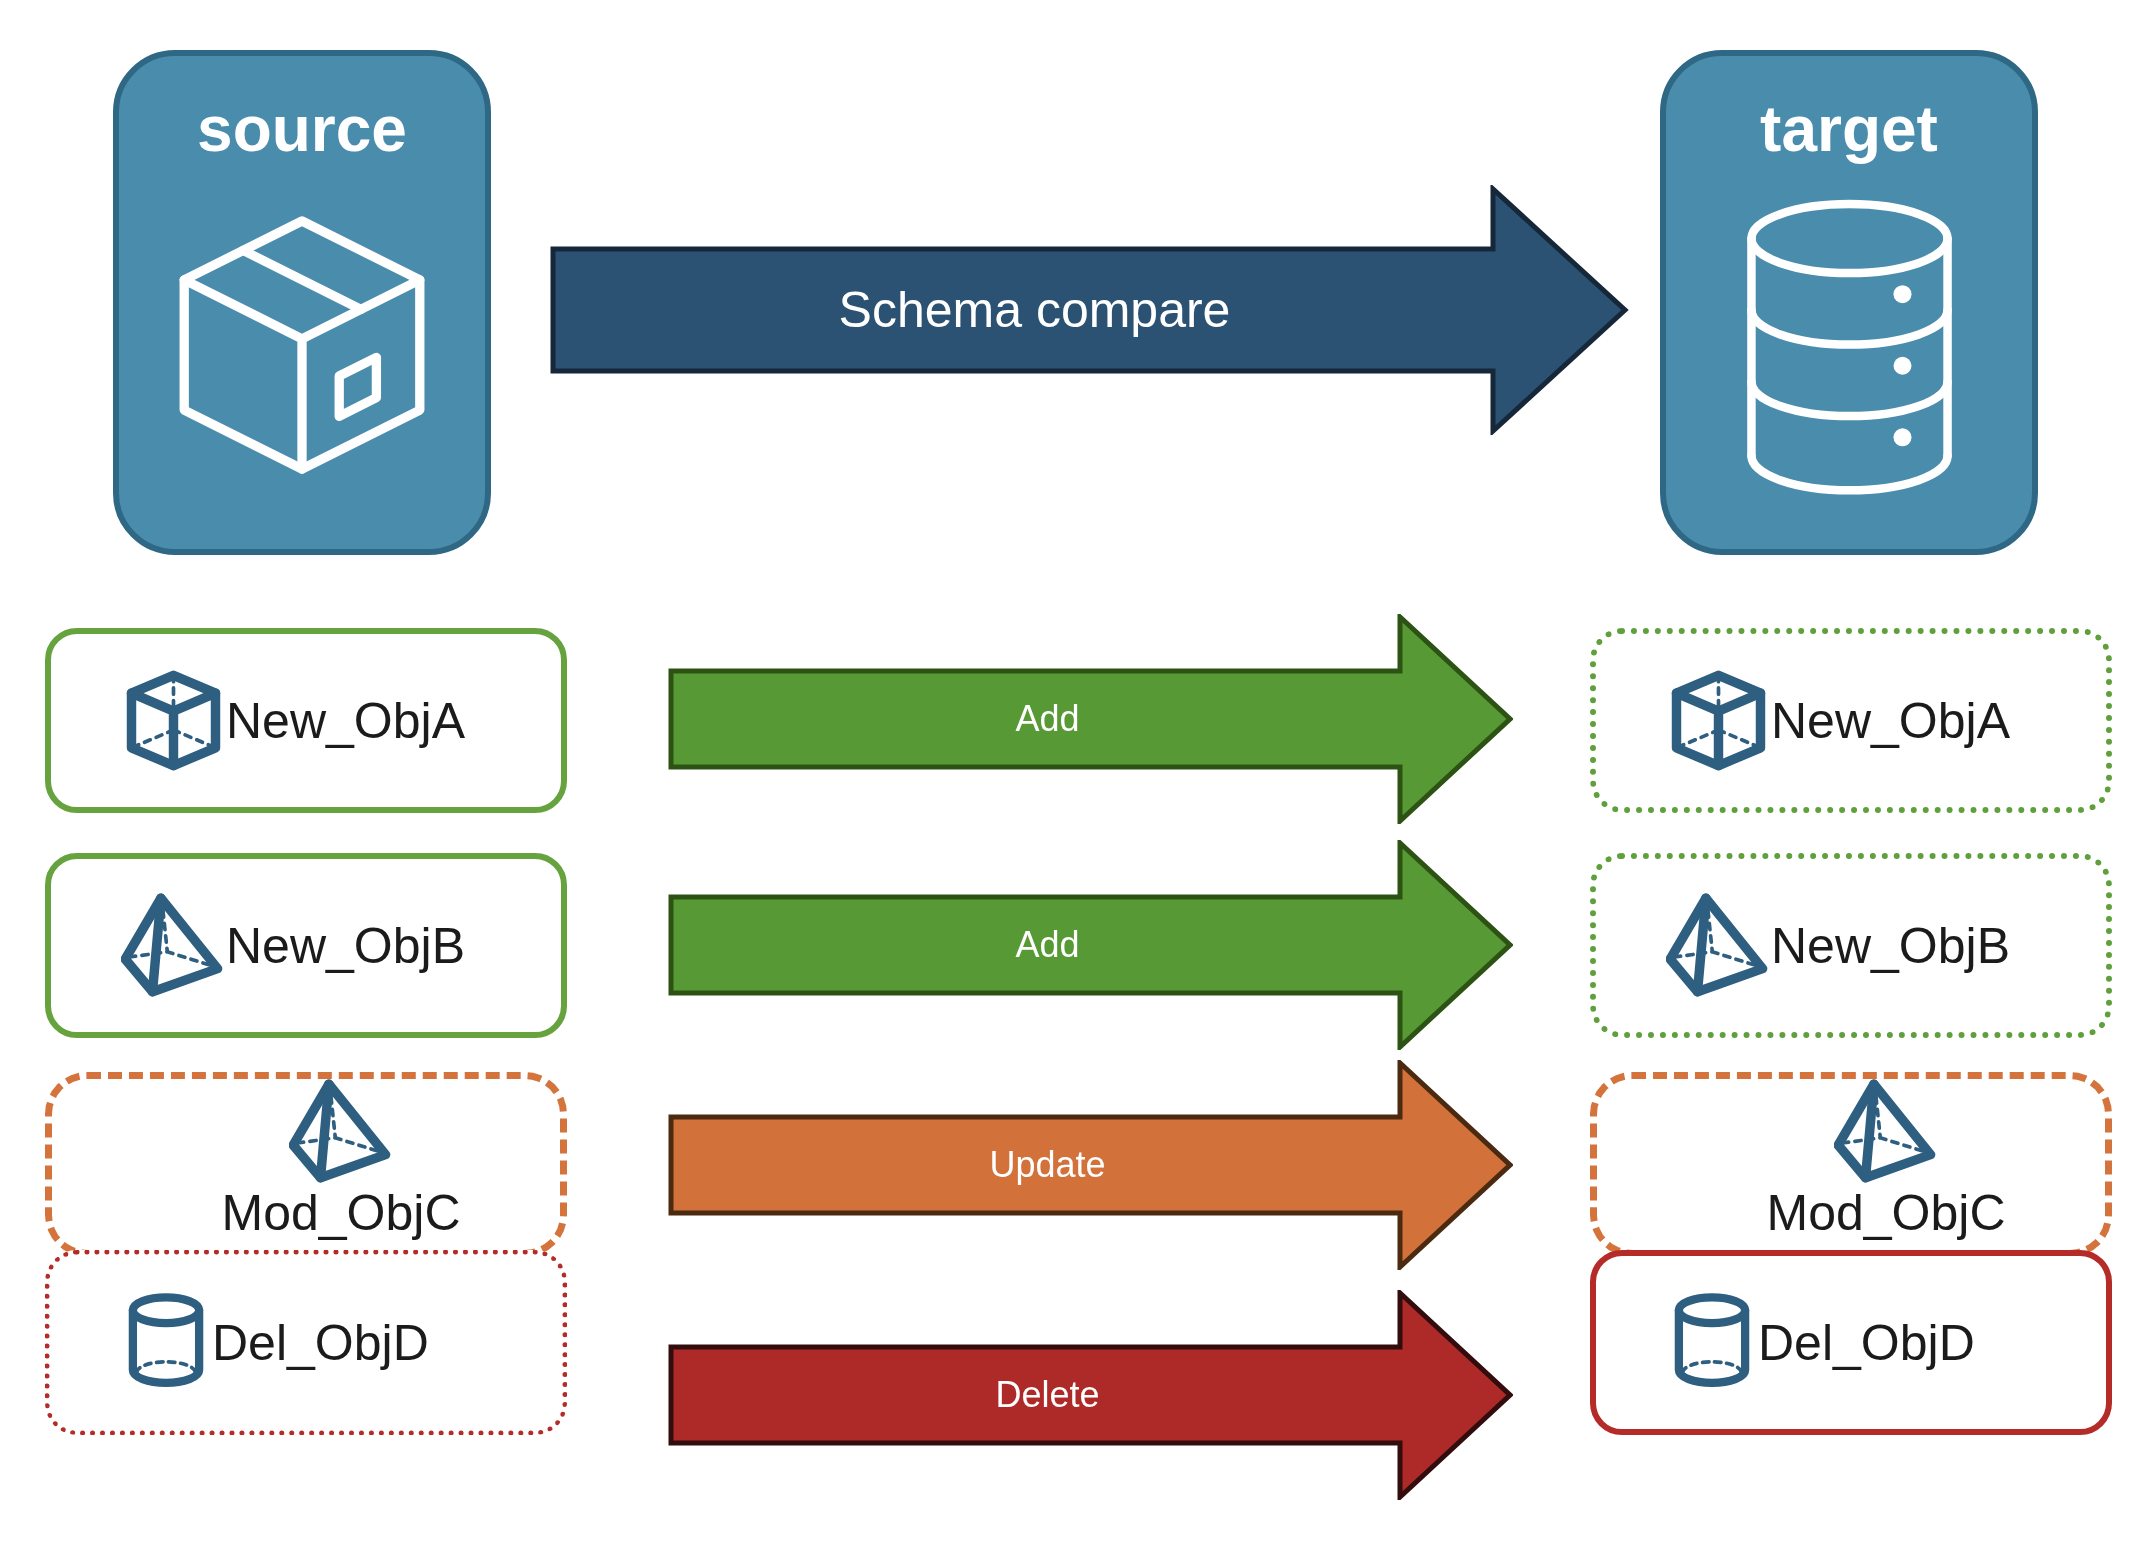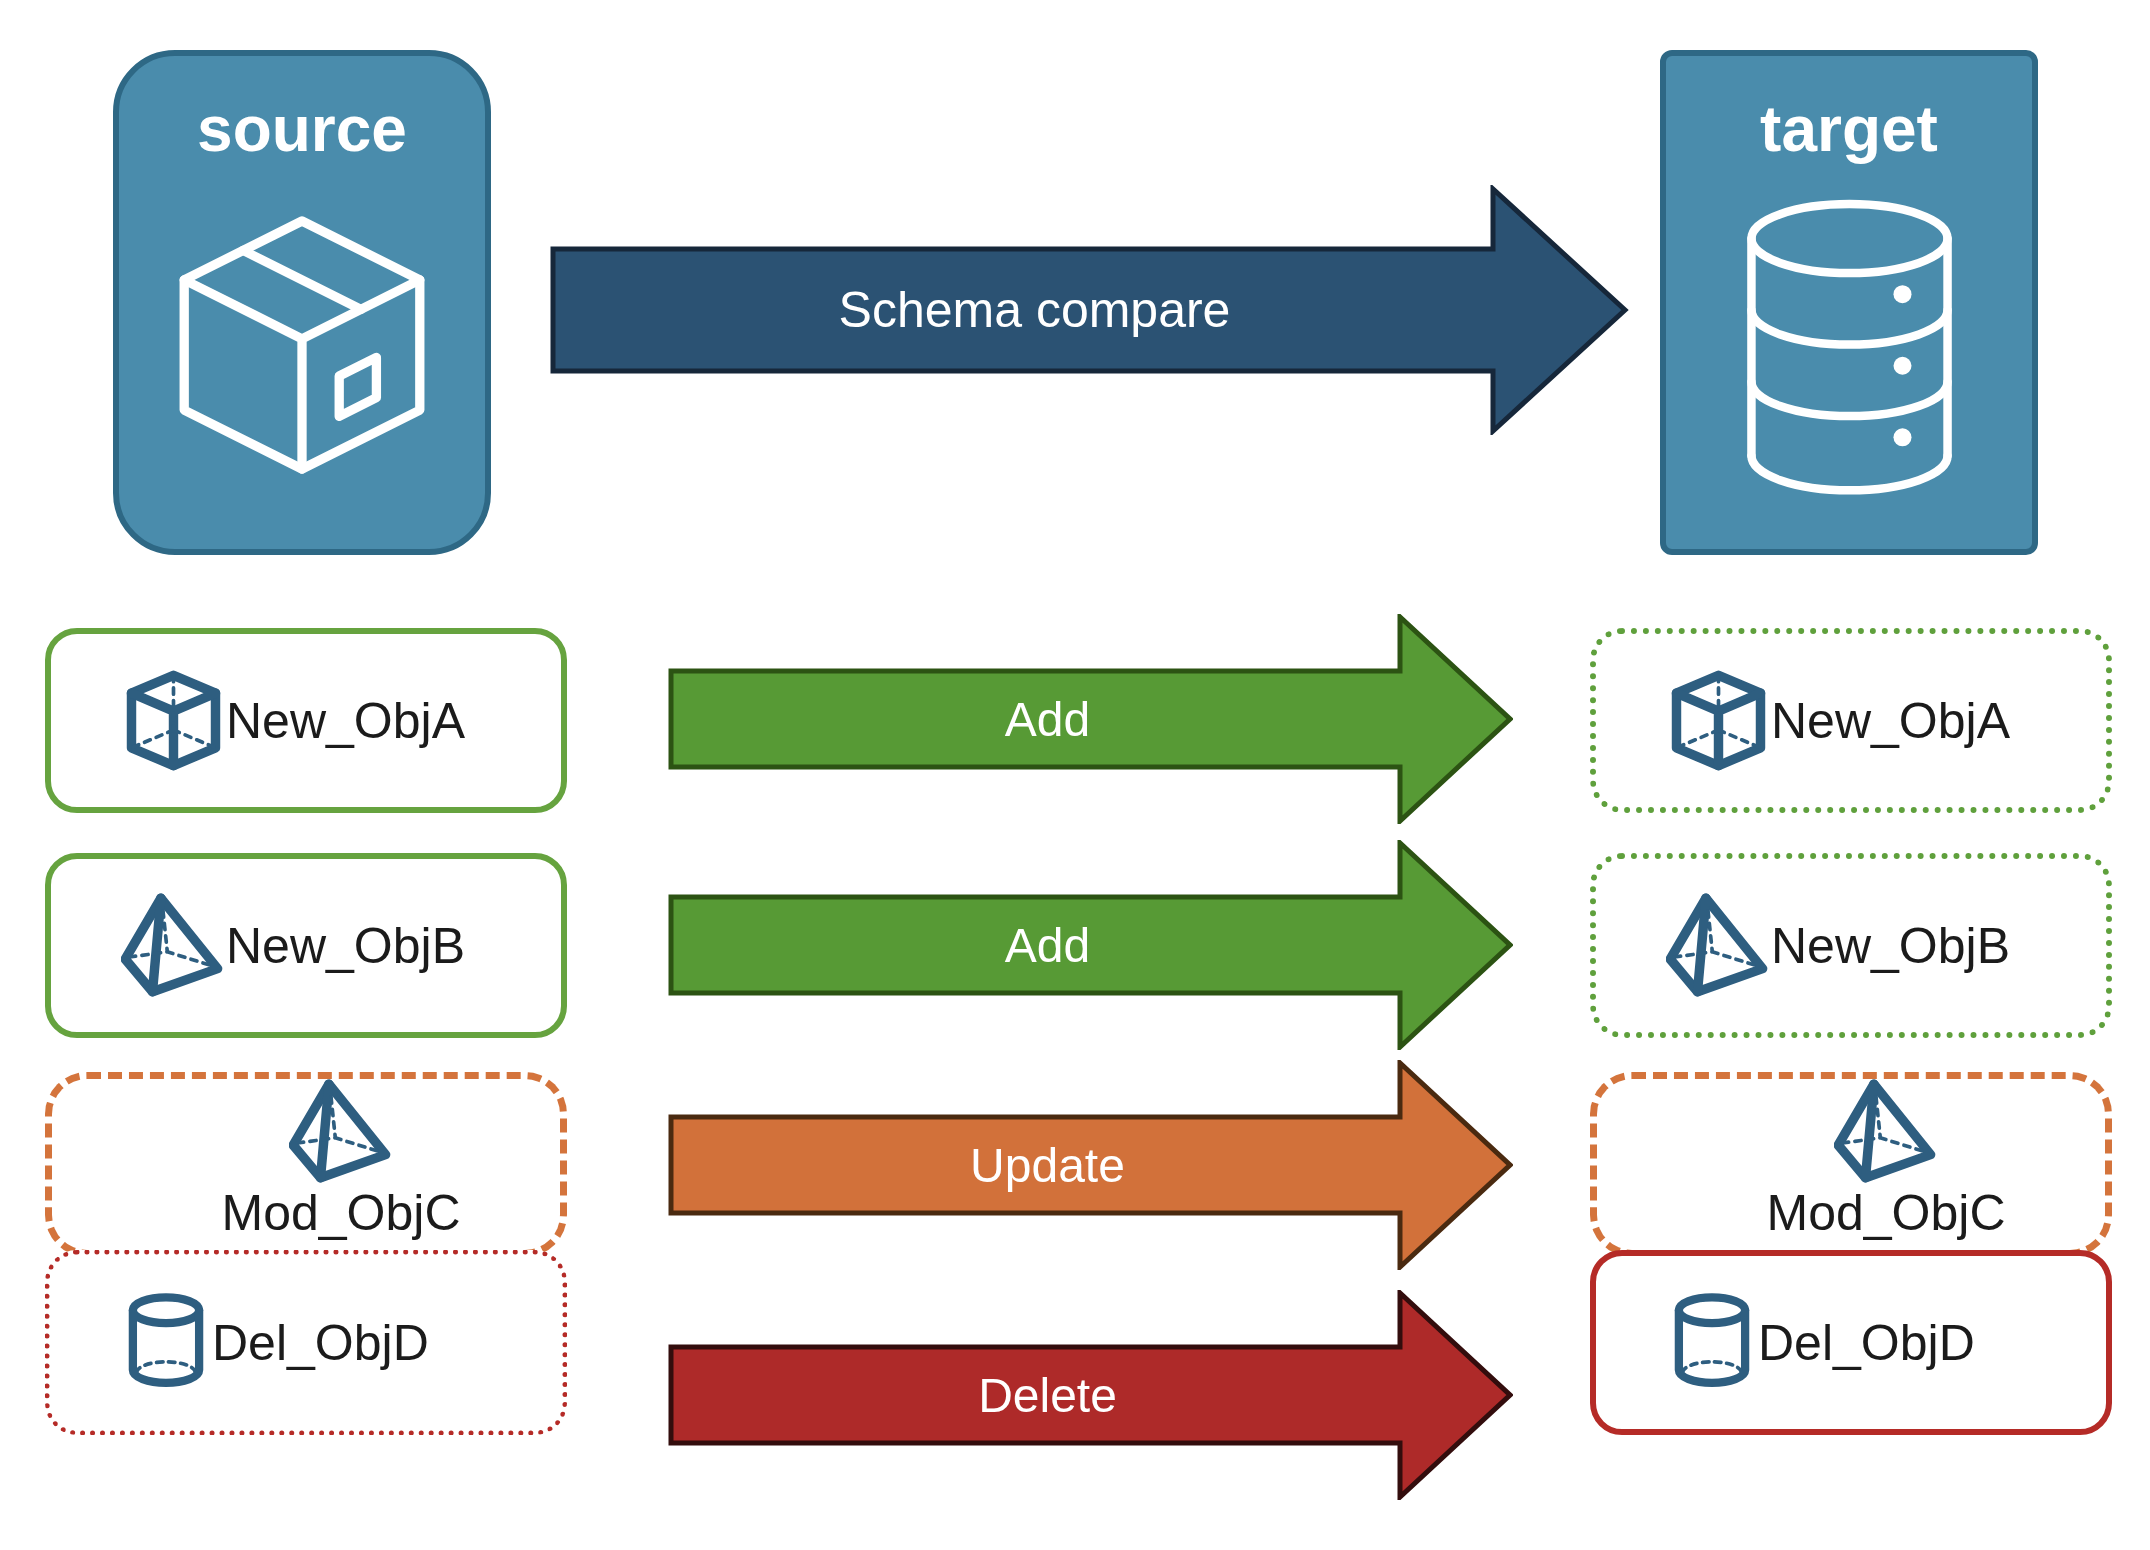--- a/index.html
+++ b/index.html
@@ -7,34 +7,34 @@
     position:relative; width:2150px; height:1550px; background:#ffffff;
     font-family:"Liberation Sans", sans-serif; overflow:hidden;
   }
   
   .node {
     position:absolute; width:378px; height:505px; box-sizing:border-box;
     background:#4A8CAC; border:6px solid #2E6885; border-radius:62px;
     display:flex; flex-direction:column; align-items:center;
   }
   #source-node { left:113px; top:50px; }
-  #target-node { left:1660px; top:50px;border-radius:12px; }
+  #target-node { left:1660px; top:50px; }
   .node-title { margin-top:36px; font-size:64px; font-weight:bold; color:#ffffff; }
   .node-icon { margin-top:24px; }
 
   
   .arrow-wrap { position:absolute; }
   .arrow-wrap svg { display:block; }
   .arrow-label {
     position:absolute; top:0; height:100%; left:0;
     display:flex; align-items:center; justify-content:center;
     color:#ffffff; pointer-events:none;padding-left:12px;
   }
   .big-label { width:945px; font-size:50px; }
-  .row-label { width:735px; font-size:48px; }
+  .row-label { width:735px; font-size:36px; }
   .compare-poly { fill:#2B5273; stroke:#16273A; stroke-width:5; }
   .add-poly     { fill:#579A35; stroke:#2C5313; stroke-width:5; }
   .update-poly  { fill:#D2713A; stroke:#4A2A10; stroke-width:5; }
   .delete-poly  { fill:#AE2A29; stroke:#330D0D; stroke-width:5; }
 
   
   .item {
     position:absolute; width:522px; height:185px; box-sizing:border-box;
     background:#ffffff; border-radius:32px;
     display:flex; align-items:center; padding-left:70px; 

